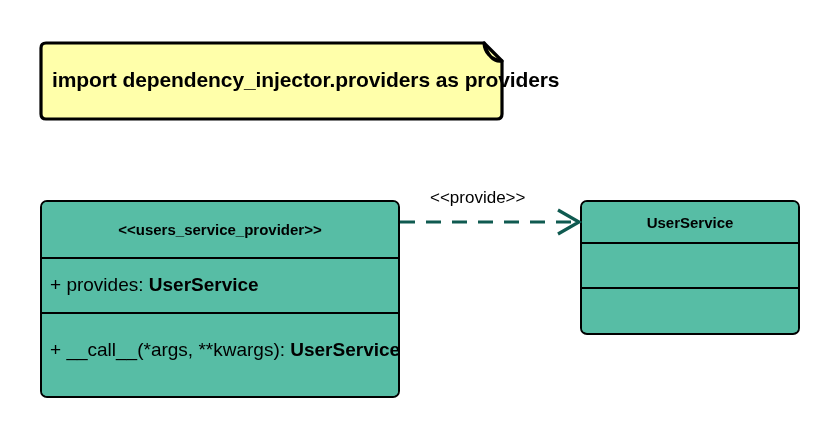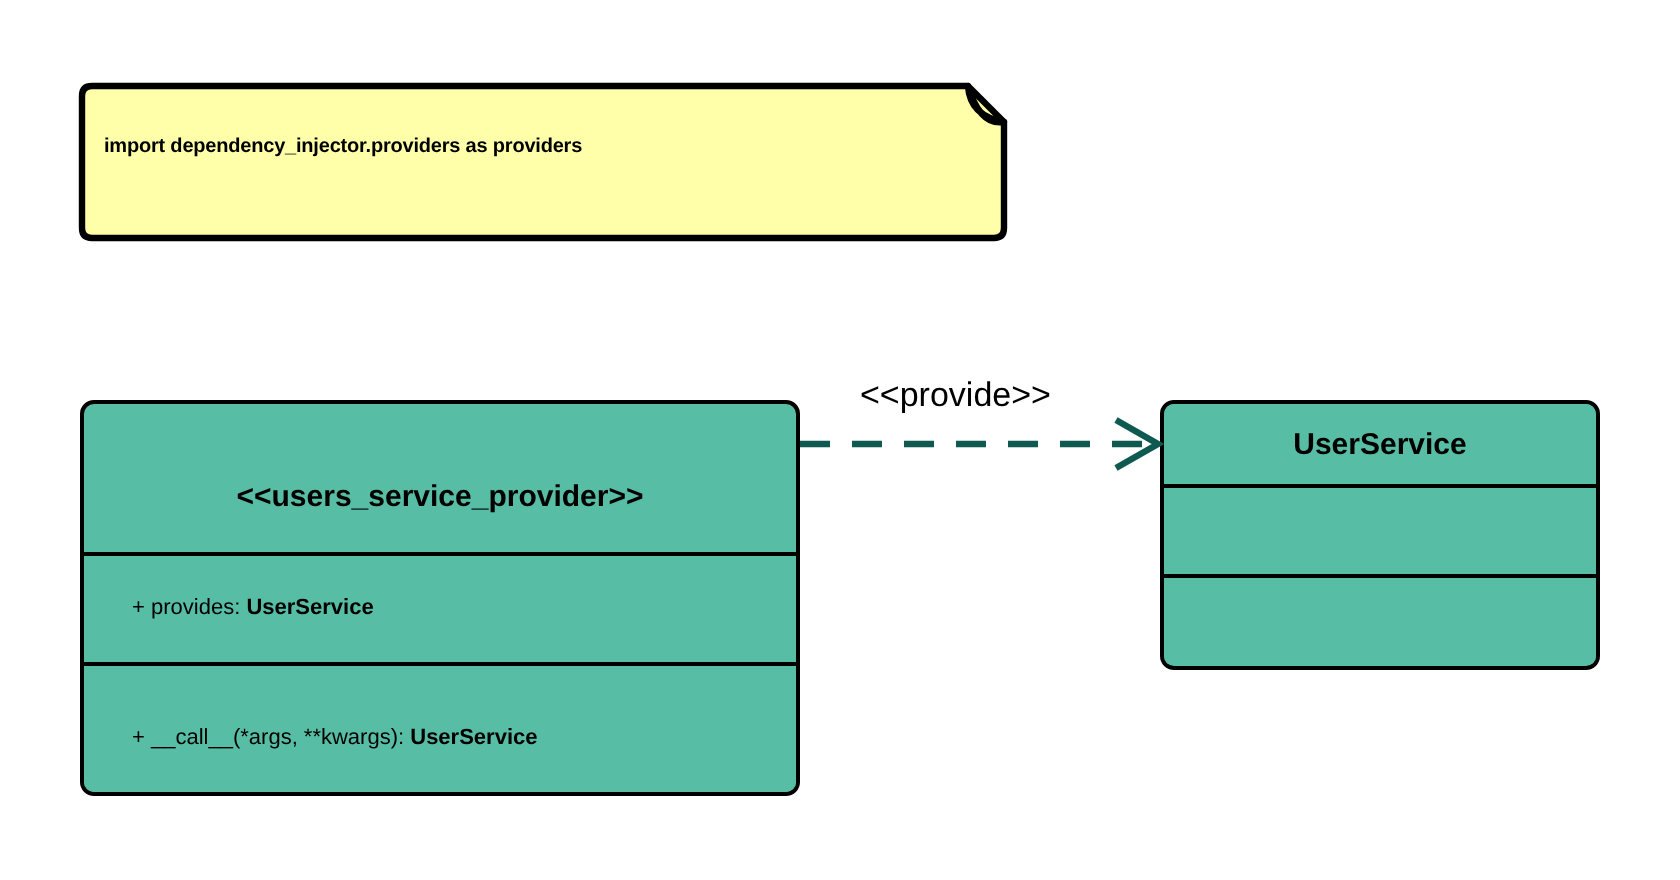--- a/index.html
+++ b/index.html
@@ -37,21 +37,21 @@
     left: 0;
     top: 0;
     width: 467px;
     height: 82px;
   }
   .note-text {
     position: absolute;
     left: 14px;
     top: 28px;
     width: 440px;
-    font-size: 10px;
+    font-size: 21px;
     font-weight: bold;
     color: #000000;
     letter-spacing: -0.1px;
     white-space: nowrap;
   }
 
   
   .umlbox {
     position: absolute;
     box-sizing: border-box;
@@ -79,38 +79,38 @@
   }
   .cls-line {
     font-size: 15px;
     font-weight: bold;
     color: #000000;
     line-height: 19px;
     white-space: nowrap;
   }
 
   .member {
-    font-size: 11px;
+    font-size: 19px;
     color: #000000;
     line-height: 20px;
     white-space: nowrap;
-    padding-left: 24px;
+    padding-left: 8px;
   }
   .member b {
     font-weight: bold;
   }
 
   
   #provider-box {
     left: 40px;
     top: 200px;
     width: 360px;
     height: 198px;
   }
-  #provider-box .cmp-header { height: 55px; margin-top: 19px; }
+  #provider-box .cmp-header { height: 55px; }
   #provider-box .cmp-attrs  { height: 55px; padding-top: 16px; }
   #provider-box .cmp-ops    { height: 85px; padding-top: 26px; }
 
   
   #service-box {
     left: 580px;
     top: 200px;
     width: 220px;
     height: 135px;
   }

